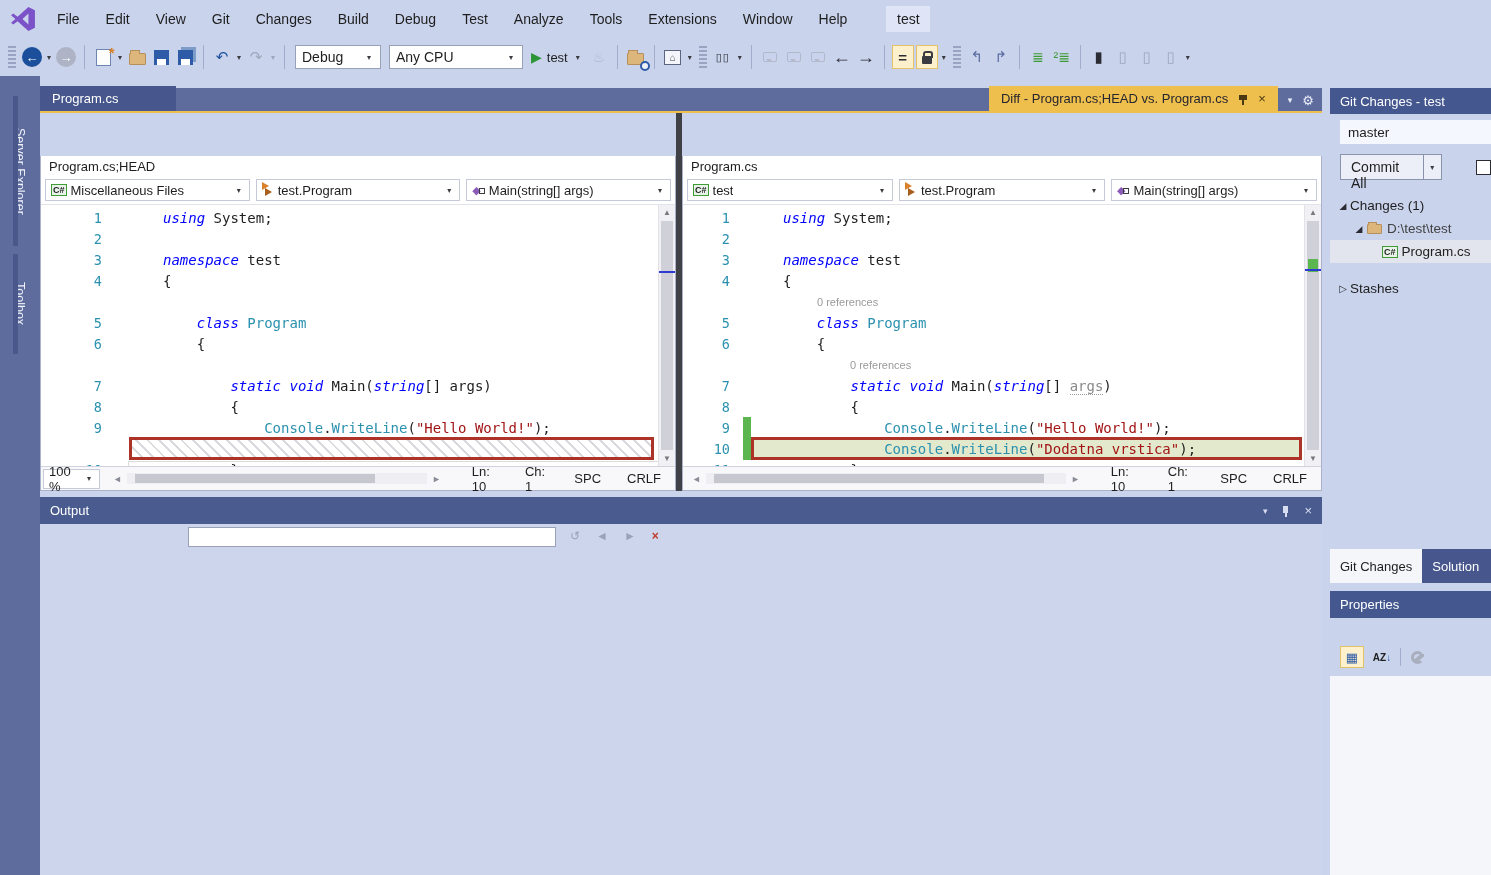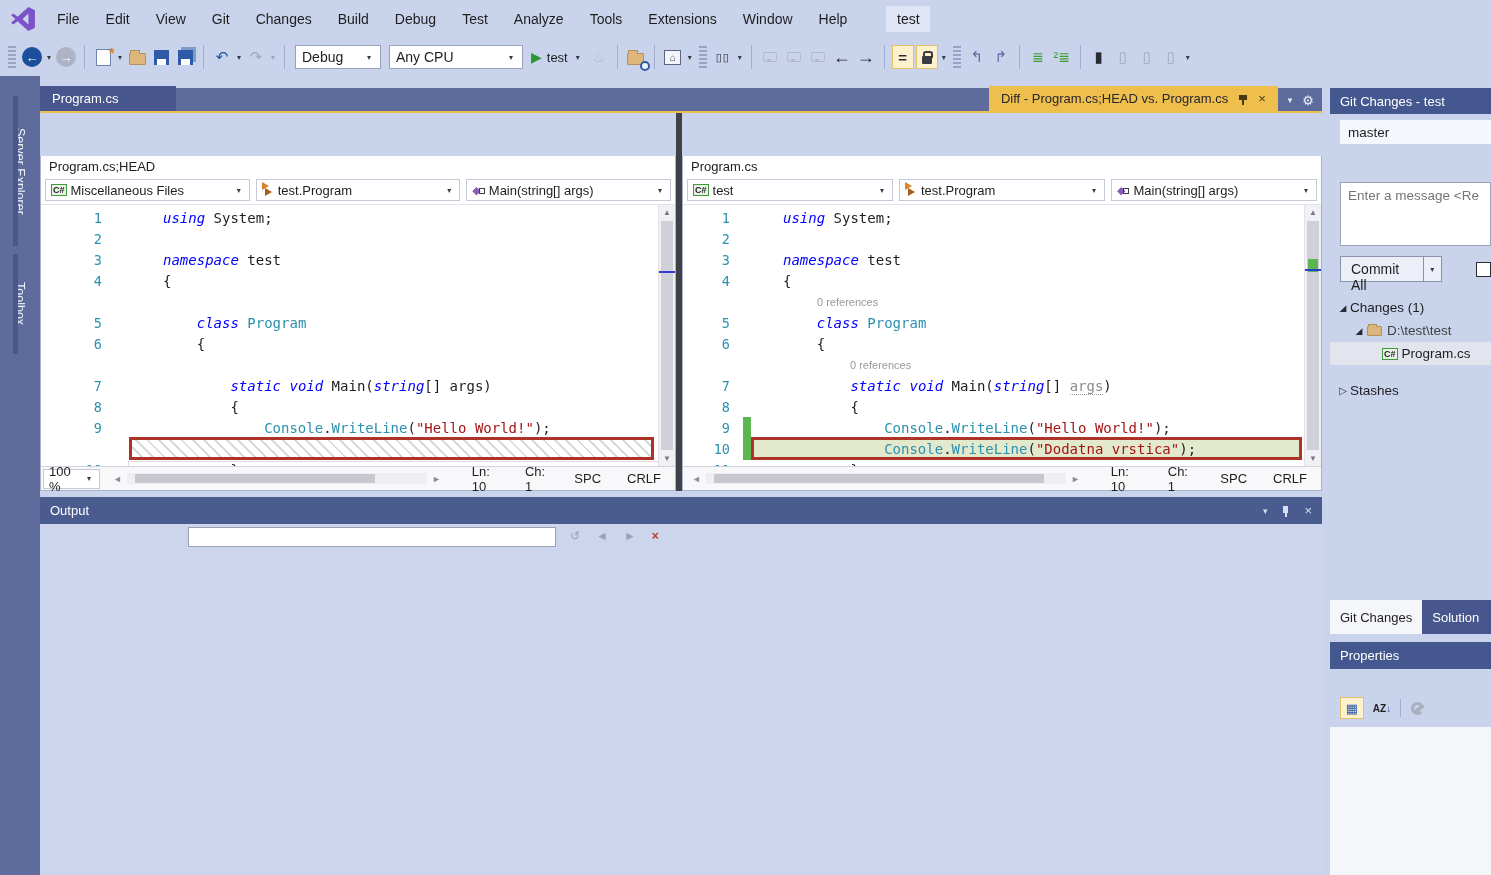--- a/index.html
+++ b/index.html
@@ -576,21 +576,20 @@
             <span class="redx">×</span>
           </span>
         </div>
       </div>
     </div>
 
     <div class="rightcol">
       <div class="gc-header">Git Changes - test</div>
       <div class="gc-body">
         <div class="branchsel">master</div>
-        <div class="msgbox">Enter a message &lt;Re</div>
         <div class="commitrow">
           <span class="commitbtn">
               <span class="cl">Commit All</span>
               <span class="cdd">▾</span>
             </span>
           <span class="amendchk"></span>
         </div>
         <div class="treerow" style="margin-top:14px;padding-left:6px">
           <span class="tw open">◢</span>
           <span>Changes (1)</span>

